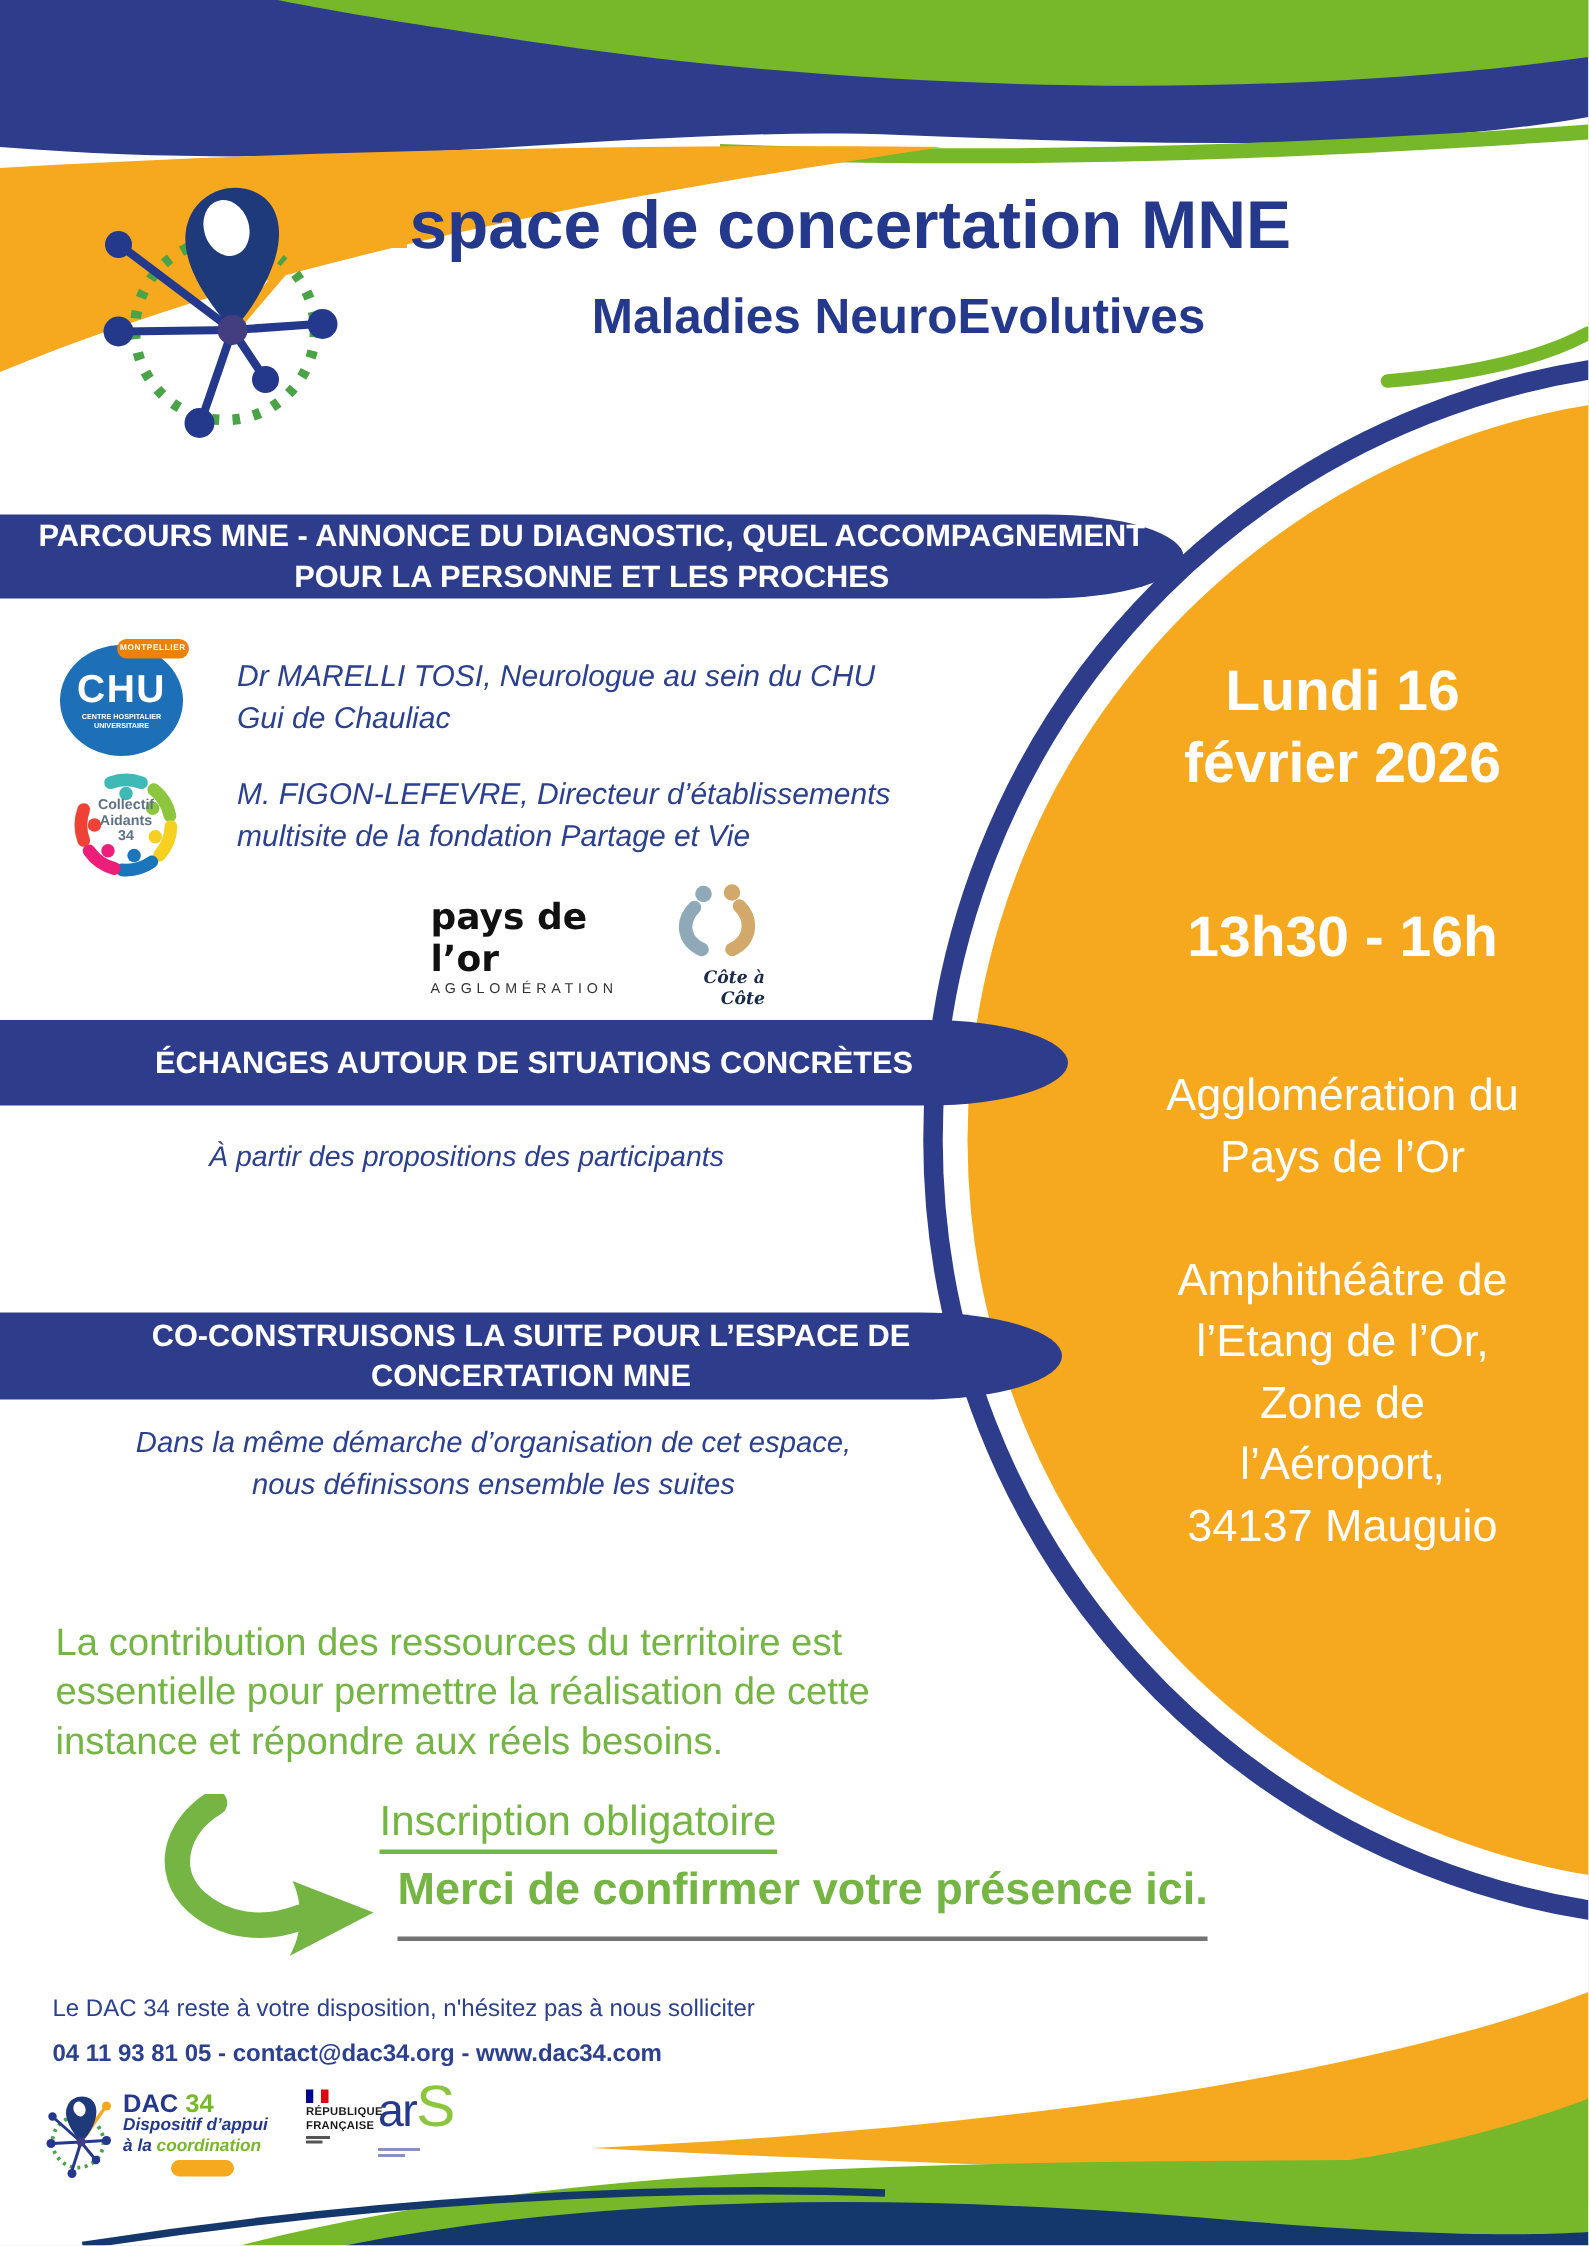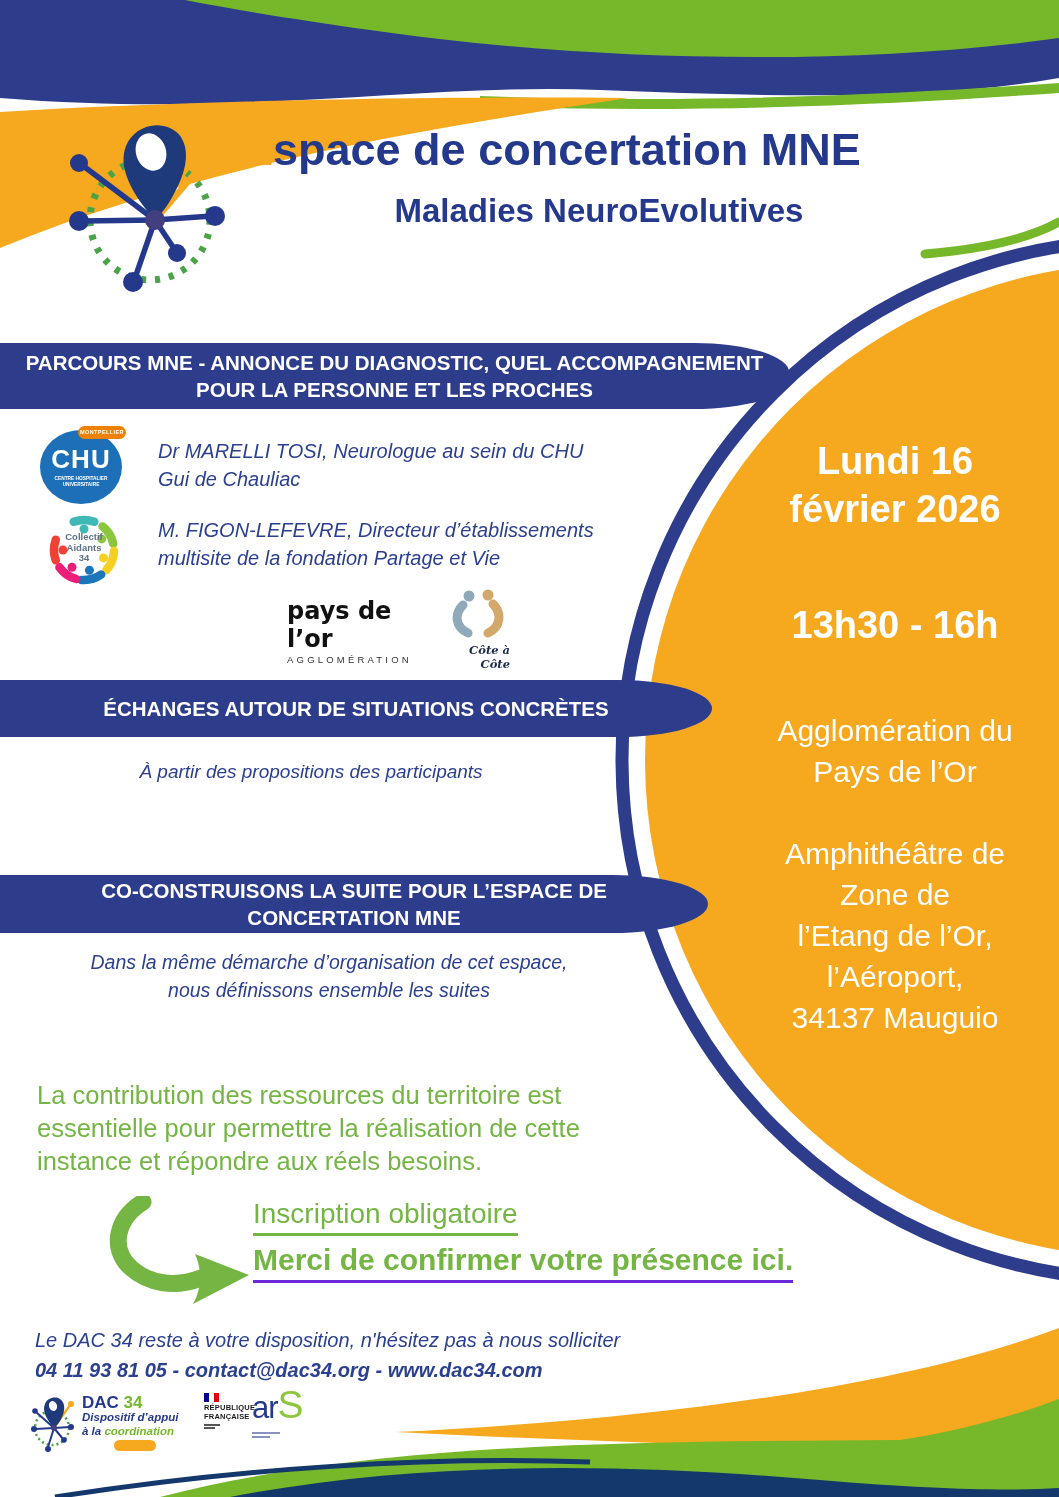--- a/index.html
+++ b/index.html
@@ -19,21 +19,21 @@
   .subtitle{left:243px; top:192px; width:712px; text-align:center;
             color:#24388C; font-weight:bold; font-size:33px;}
 
   
   .banner{
     left:0; background:#2E3C8C; color:#ffffff; font-weight:bold;
     font-size:20.5px; line-height:27px; text-align:center;
     display:flex; align-items:center; justify-content:center;
     border-radius:0 95px 95px 0 / 0 29px 29px 0;
   }
-  .banner1{top:343px; width:745px; height:66px; padding:0 22px;}
+  .banner1{top:343px; width:745px; height:56px; padding:0 22px;}
   .banner2{top:680px; width:622px; height:57px; padding:0 45px;}
   .banner3{top:875px; width:658px; height:58px; padding:0 25px;}
   .banner .inner{width:100%;}
 
   .navytext{color:#2C4090; font-style:italic; font-size:20px; line-height:28px;}
   .speaker1{left:158px; top:437px; width:445px;}
   .speaker2{left:158px; top:516px; width:460px;}
   .localnote{left:45px; top:596px; width:240px;}
   .note2{left:0; top:758px; width:622px; text-align:center; font-size:19px;}
   .note3{left:0; top:948px; width:658px; padding:0 79px; box-sizing:border-box; text-align:center; font-size:19.5px;}
@@ -43,24 +43,24 @@
   .ev-date{top:437px; font-size:38px; font-weight:bold; line-height:48px;}
   .ev-time{top:562px; font-size:38px; font-weight:bold;margin-top:42px;}
   .ev-org{top:710px; font-size:30px; line-height:41px;}
   .ev-venue{top:833px; font-size:30px; line-height:41px;}
 
   
   .contribution{left:37px; top:1079px; width:606px; color:#74B544;
                 font-size:25.5px; line-height:33px;}
   .registration{left:253px; top:1198px; color:#74B544;}
   .reg1{font-size:28px; border-bottom:3px solid #74B544; padding-bottom:3px; display:inline-block;}
-  .reg2{font-size:30px; font-weight:bold; border-bottom:3px solid #6d28d9; padding-bottom:3px; display:inline-block; margin-top:7px;}
-
-  
-  .foot1{left:35px; top:1325px; font-size:20px; font-style:italic; color:#2C4090; line-height:30px;}
+  .reg2{font-size:30px; font-weight:bold; border-bottom:3px solid #737373; padding-bottom:14px; display:inline-block; margin-top:7px;margin-left:12px;}
+
+  
+  .foot1{left:35px; top:1325px; font-size:16px; color:#2C4090; line-height:30px;}
   .foot1 .bold{font-weight:bold;}
 
   .dacbox{left:28px; top:1392px; display:flex; align-items:flex-start;}
   .dactext{margin-left:4px; margin-top:4px; line-height:14px;}
   .dacname{font-size:17px; font-weight:bold; color:#24388C;}
   .dacname .grn{color:#76B82A;}
   .dacsub{font-size:11.5px; font-weight:bold; font-style:italic; color:#24388C;}
   .dacsub .grn{color:#76B82A;}
   .dacbadge{width:42px; height:11px; background:#F6A81F; border-radius:6px; margin-left:32px; margin-top:2px;}
 
@@ -223,22 +223,22 @@
     <div>Lundi 16</div>
     <div>février 2026</div>
   </div>
   <div class="abs z1 event ev-time">13h30 - 16h</div>
   <div class="abs z1 event ev-org">
     <div>Agglomération du</div>
     <div>Pays de l’Or</div>
   </div>
   <div class="abs z1 event ev-venue">
     <div>Amphithéâtre de</div>
+    <div>l’Etang de l’Or,</div>
     <div>Zone de</div>
-    <div>l’Etang de l’Or,</div>
     <div>l’Aéroport,</div>
     <div>34137 Mauguio</div>
   </div>
 
   <div class="abs z1 contribution">La contribution des ressources du territoire est essentielle pour permettre la réalisation de cette instance et répondre aux réels besoins.</div>
 
   <svg class="abs z1" style="left:105px; top:1196px;" width="150" height="130" viewBox="0 0 150 130">
     <path d="M38,6 C12,22 4,52 26,72 C44,88 70,92 96,82" fill="none" stroke="#74B544" stroke-width="17" stroke-linecap="round"></path>
     <path d="M90,58 L144,79 L88,108 C97,93 97,73 90,58 Z" fill="#74B544"></path>
   </svg>

